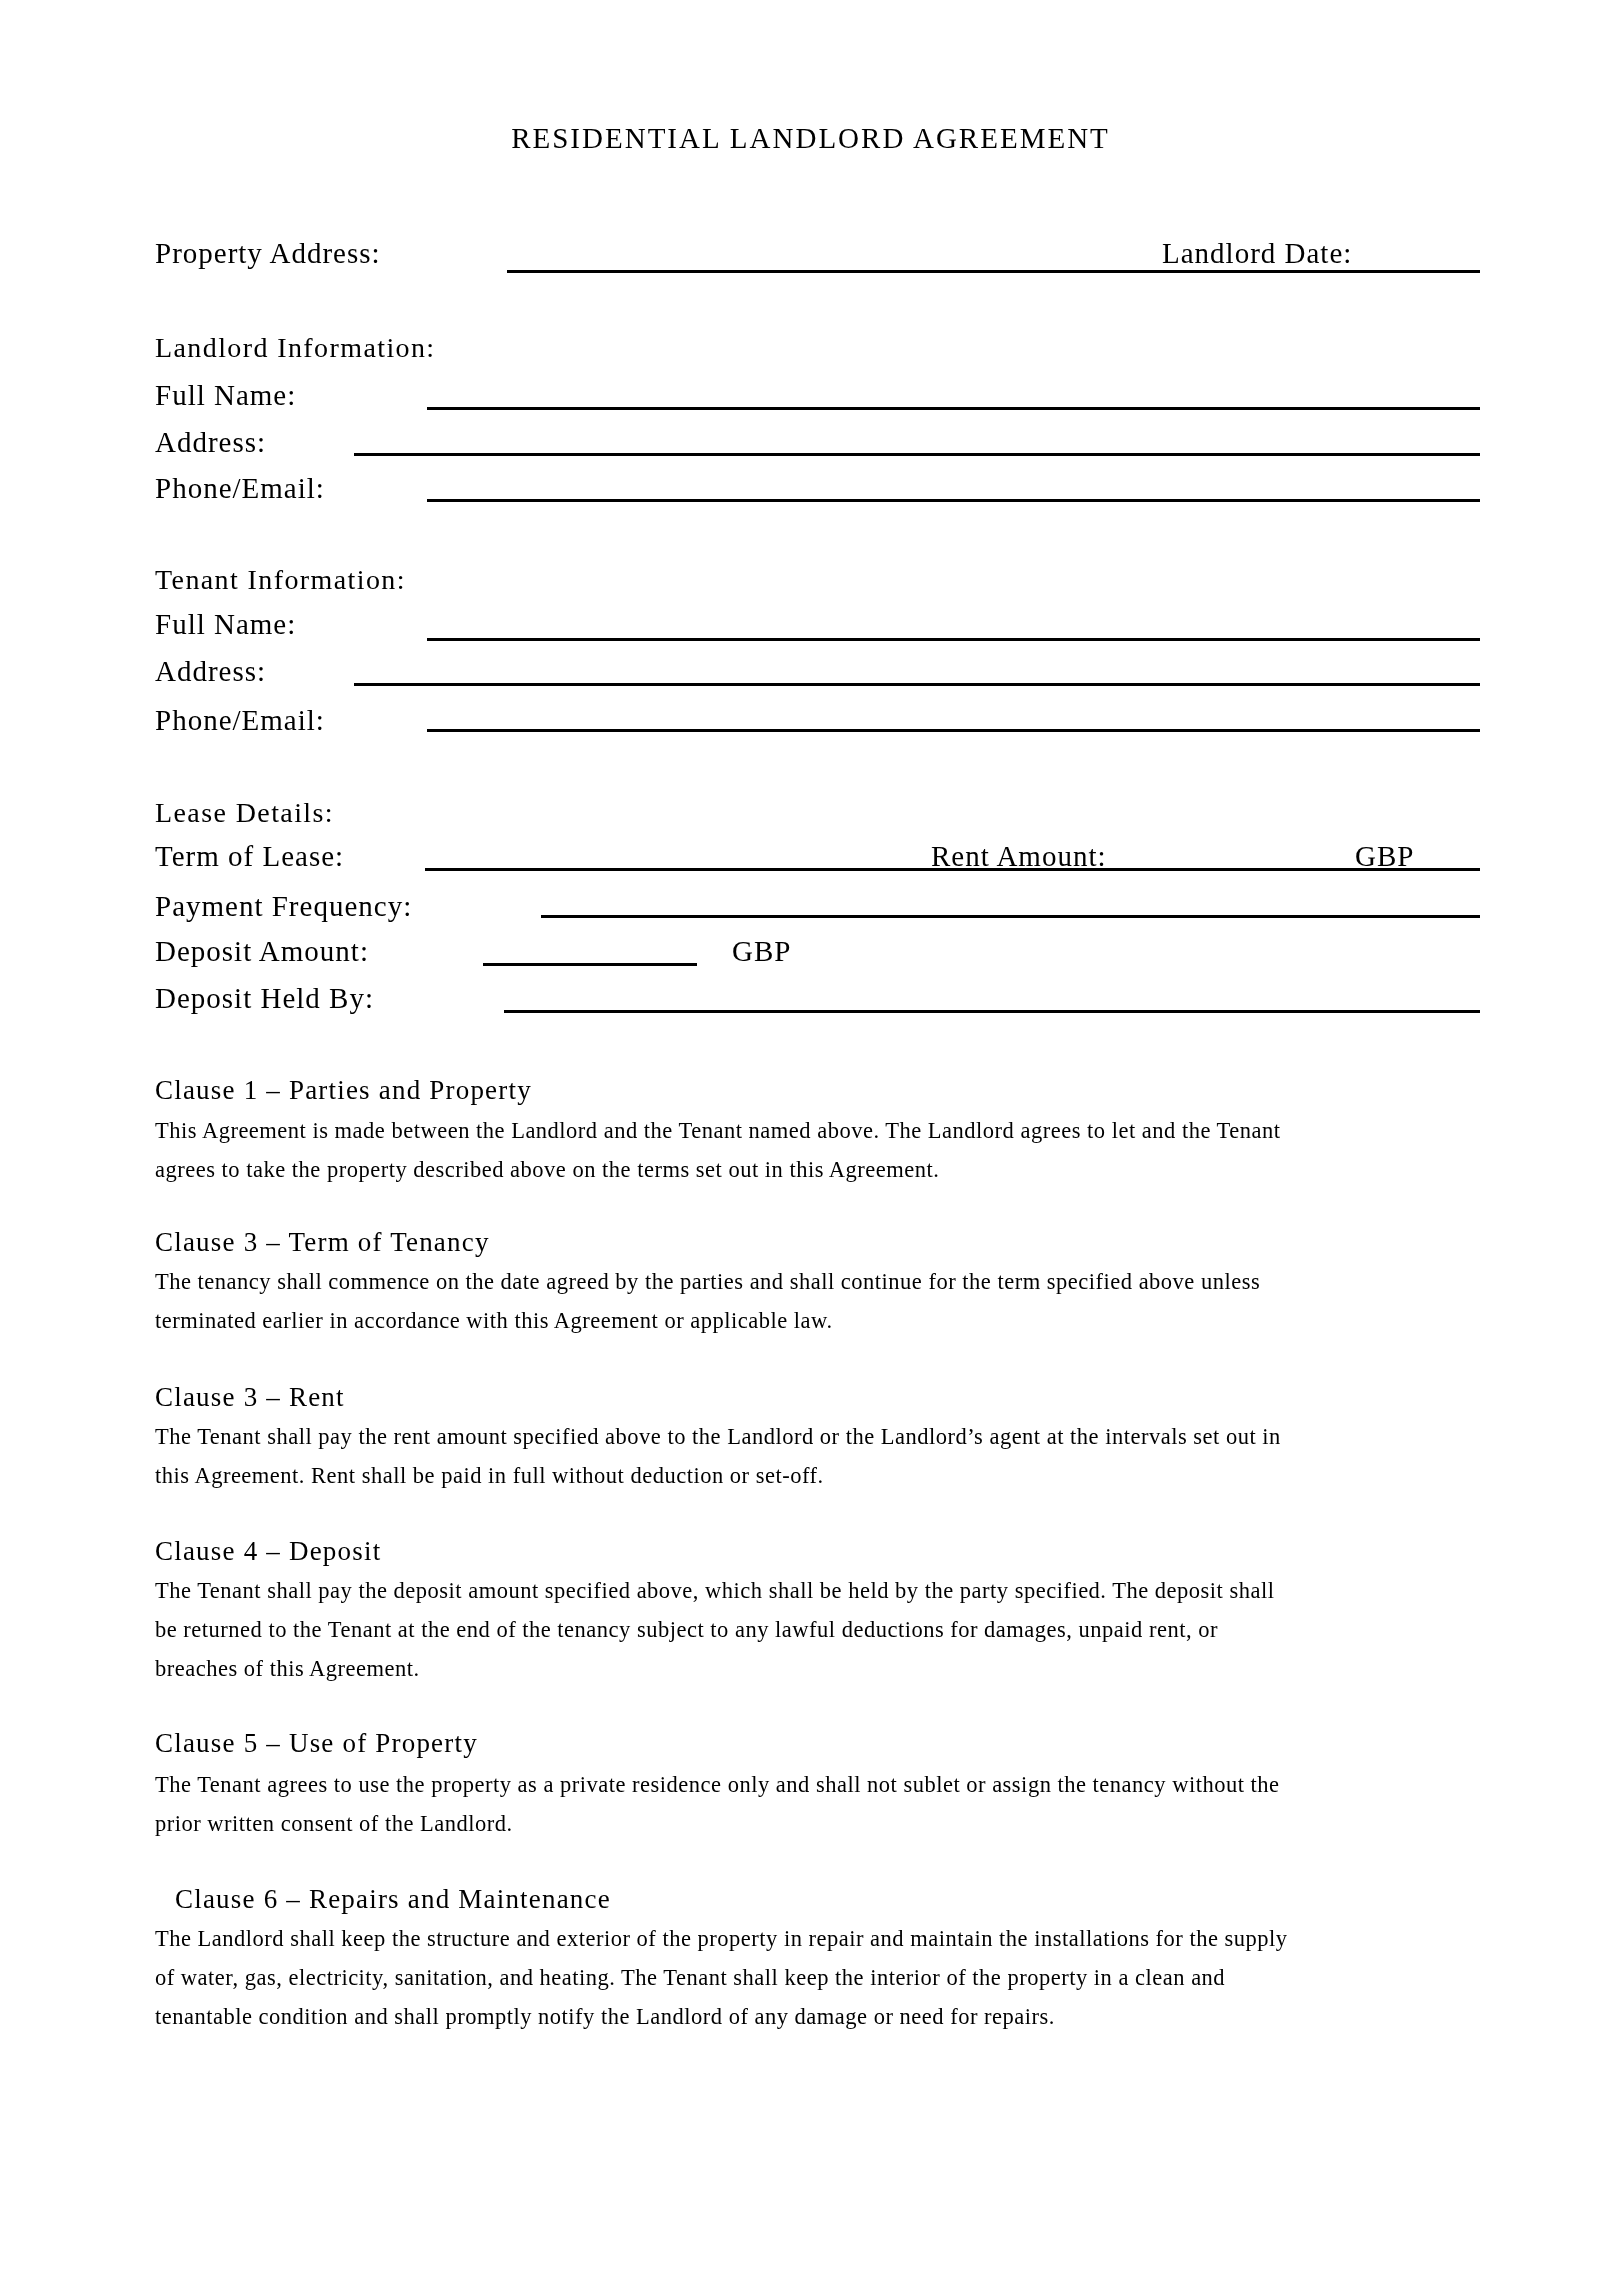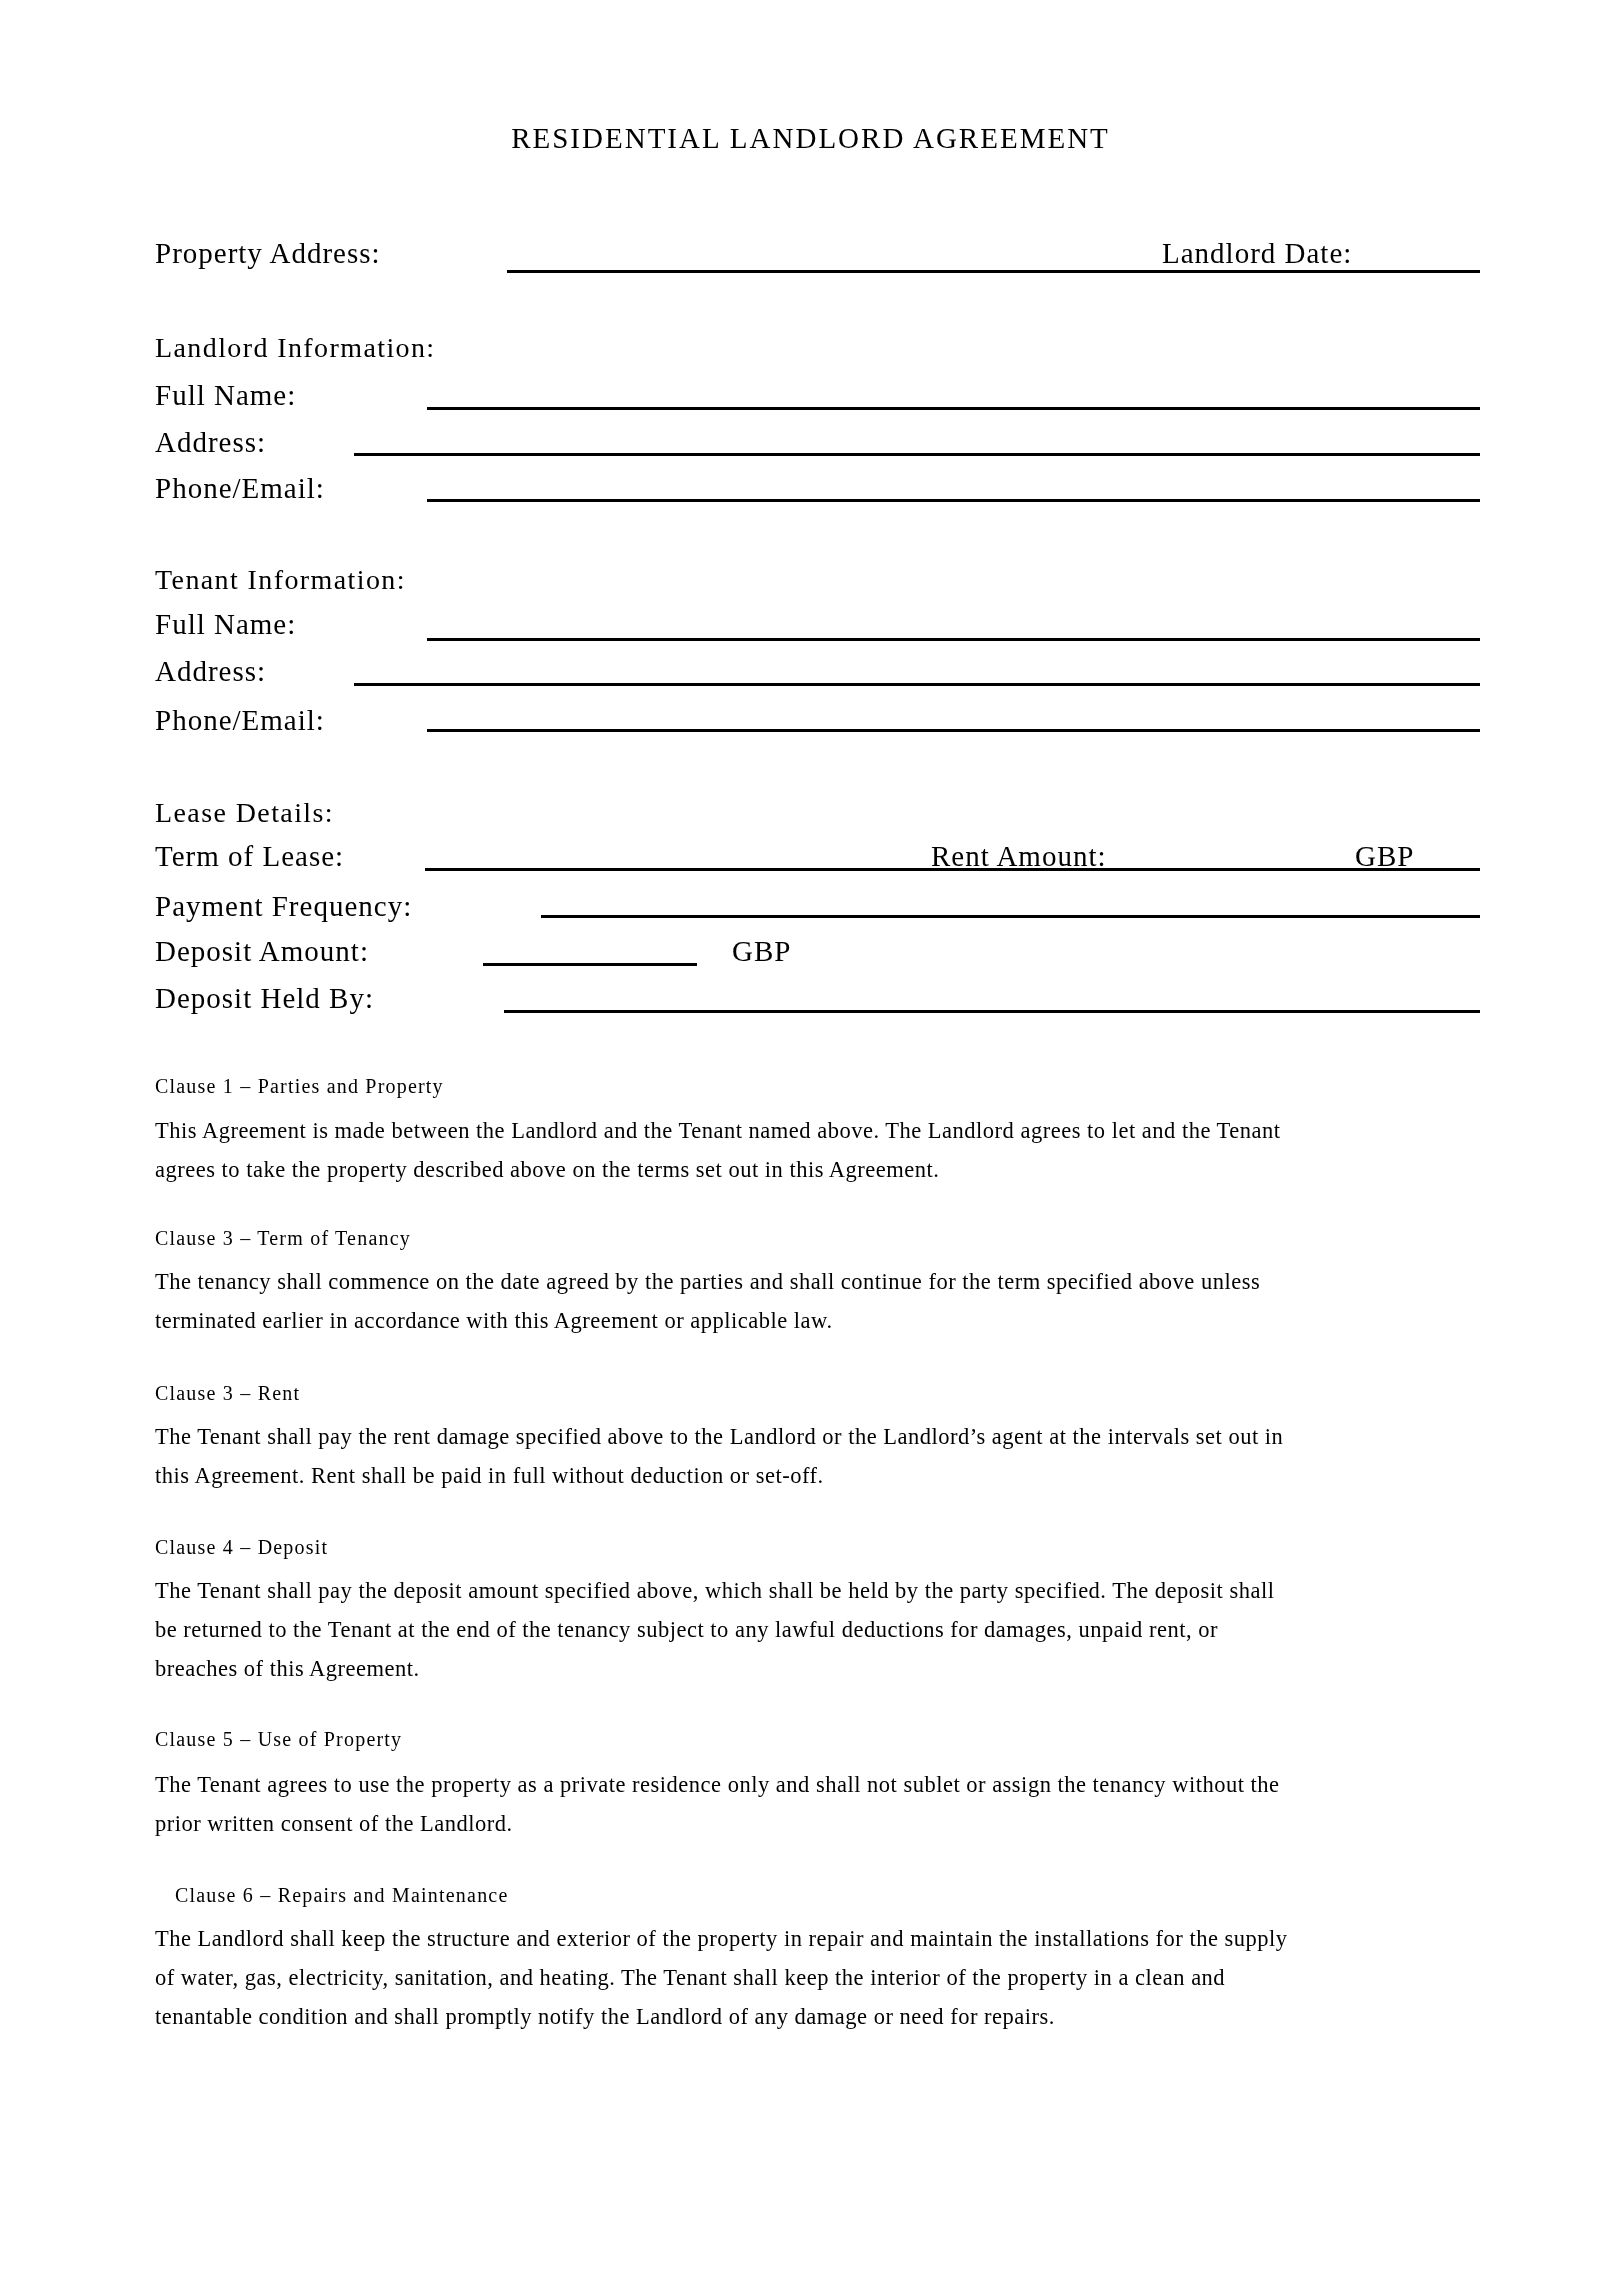--- a/index.html
+++ b/index.html
@@ -41,21 +41,21 @@
     white-space: nowrap;
     line-height: 1.2;
   }
   .fline {
     position: absolute;
     height: 2.9px;
     background: #000000;
   }
   .clause-head {
     position: absolute;
-    font-size: 20px;
+    font-size: 27px;
     letter-spacing: 1.2px;
     white-space: nowrap;
     line-height: 1.2;
   }
   .clause-body {
     position: absolute;
     left: 155px;
     width: 1353px;
     font-size: 22.5px;
     line-height: 39px;
@@ -115,21 +115,21 @@
 
   <div class="clause-head" style="left:155px; top:1074px;">Clause 1 – Parties and Property</div>
   <div class="clause-body" style="top:1111px;">This Agreement is made between the Landlord and the Tenant named above. The Landlord agrees to let and the Tenant
 agrees to take the property described above on the terms set out in this Agreement.</div>
 
   <div class="clause-head" style="left:155px; top:1226px;">Clause 3 – Term of Tenancy</div>
   <div class="clause-body" style="top:1262px;">The tenancy shall commence on the date agreed by the parties and shall continue for the term specified above unless
 terminated earlier in accordance with this Agreement or applicable law.</div>
 
   <div class="clause-head" style="left:155px; top:1381px;">Clause 3 – Rent</div>
-  <div class="clause-body" style="top:1417px;">The Tenant shall pay the rent damage specified above to the Landlord or the Landlord’s agent at the intervals set out in
+  <div class="clause-body" style="top:1417px;">The Tenant shall pay the rent amount specified above to the Landlord or the Landlord’s agent at the intervals set out in
 this Agreement. Rent shall be paid in full without deduction or set-off.</div>
 
   <div class="clause-head" style="left:155px; top:1535px;">Clause 4 – Deposit</div>
   <div class="clause-body" style="top:1571px;">The Tenant shall pay the deposit amount specified above, which shall be held by the party specified. The deposit shall
 be returned to the Tenant at the end of the tenancy subject to any lawful deductions for damages, unpaid rent, or
 breaches of this Agreement.</div>
 
   <div class="clause-head" style="left:155px; top:1727px;">Clause 5 – Use of Property</div>
   <div class="clause-body" style="top:1765px;">The Tenant agrees to use the property as a private residence only and shall not sublet or assign the tenancy without the
 prior written consent of the Landlord.</div>

